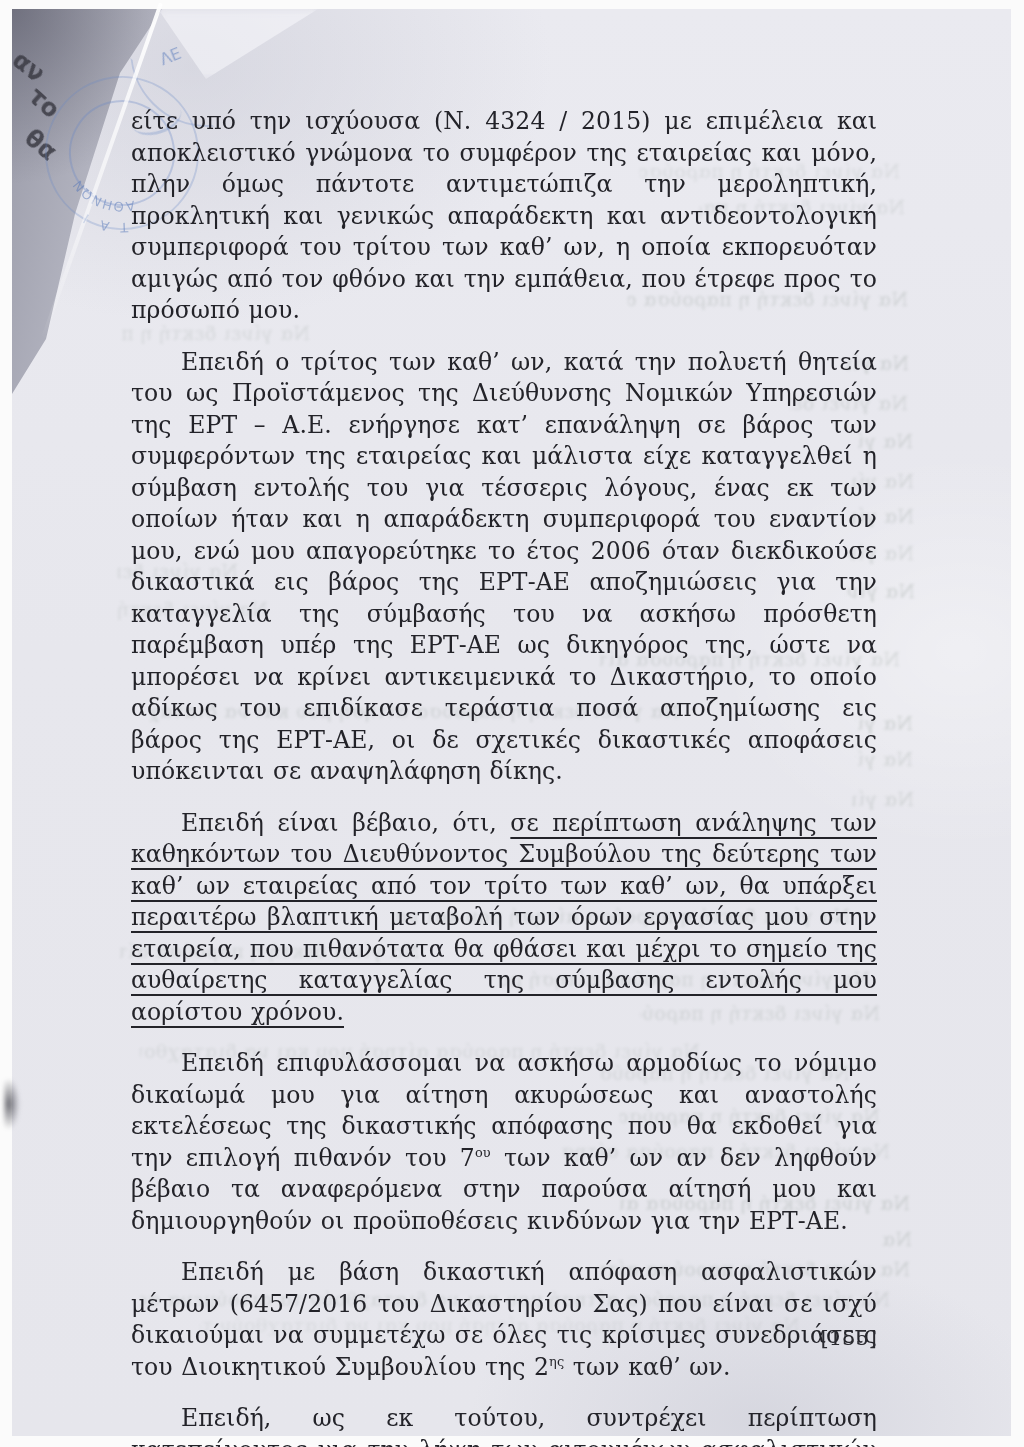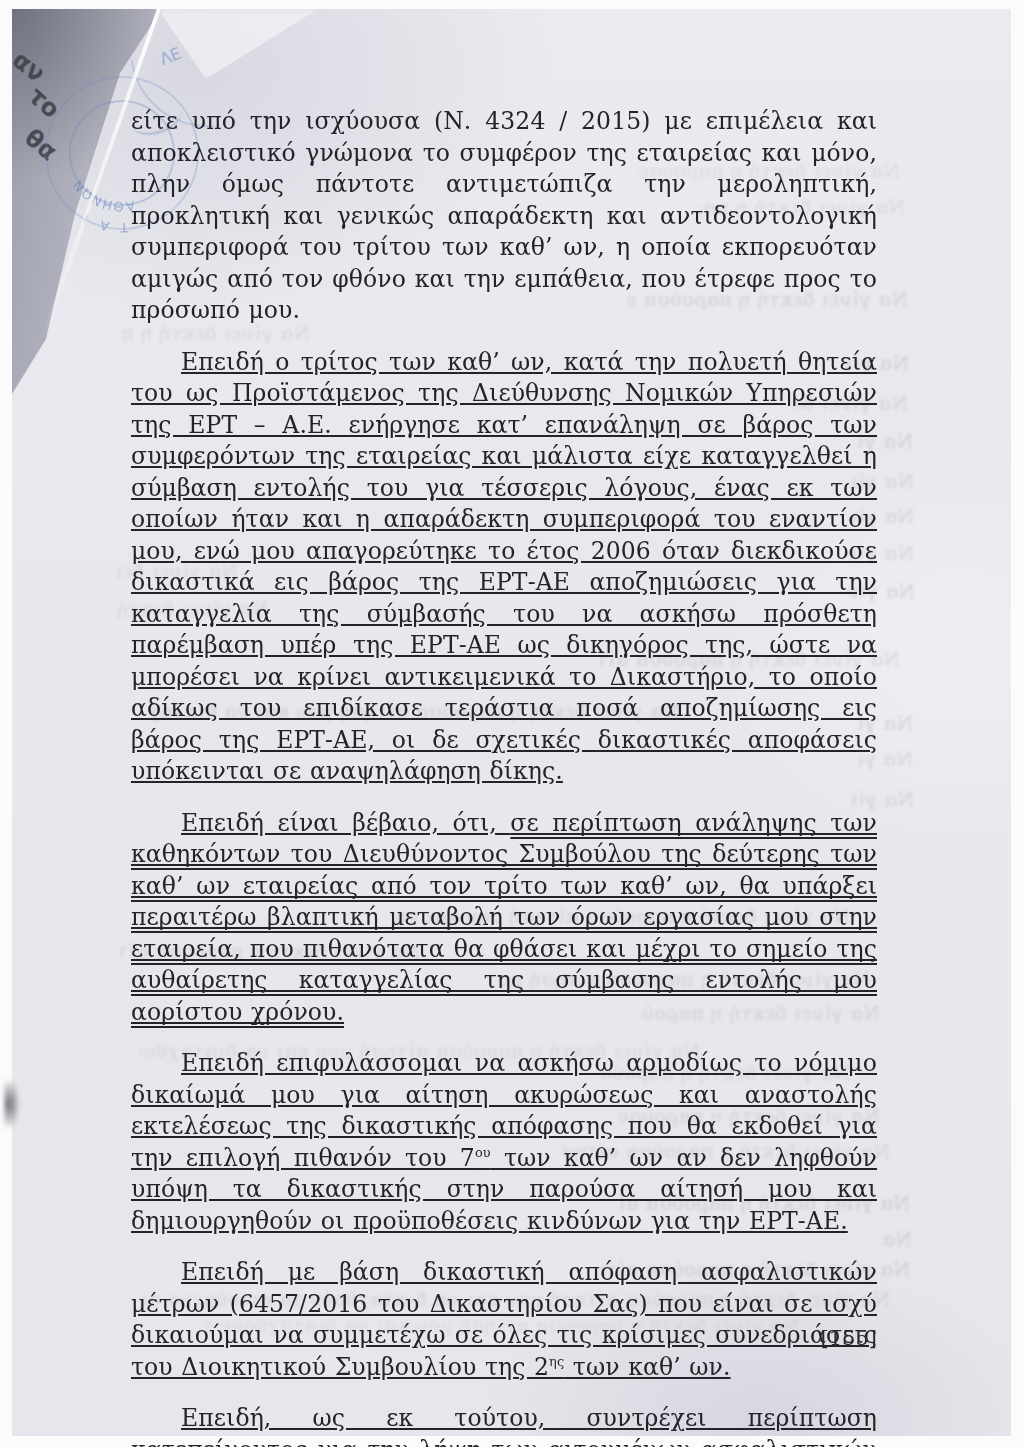--- a/index.html
+++ b/index.html
@@ -70,21 +70,21 @@
     position:absolute;overflow:hidden;white-space:nowrap;height:24px;
     transform:scaleX(-1);filter:blur(1.4px);
     font-size:19px;color:#6e7d72;letter-spacing:.5px;
   }
   
   .text-block{position:absolute;left:131px;top:106px;width:746px;color:#232329;}
   .para{
     margin:0 0 20px 0;font-size:23.5px;line-height:31.5px;text-align:justify;
     letter-spacing:.1px;word-spacing:1px;
   }
-  .para.indent{text-indent:50px;text-decoration:underline;}
+  .para.indent{text-indent:50px;}
   .para .u{
     text-decoration:underline;text-decoration-thickness:2px;
     text-underline-offset:6px;text-decoration-skip-ink:none;
   }
   .para sup{font-size:.55em;line-height:0;vertical-align:super;}
   .page-number{
     position:absolute;left:131px;top:1326px;width:746px;text-align:right;
     font-size:21px;color:#2a2a30;
   }
   .edge-smudge{
@@ -165,19 +165,19 @@
       <div class="bleed-line" style="left: 140px; top: 1288px; width: 750px; opacity: 0.17;">Να γίνει δεκτή η παρούσα αίτησή μου και να διαταχθούν τα αιτούμενα ασφαλιστικά μέτρα κατά των </div>
       <div class="bleed-line" style="left: 200px; top: 1314px; width: 600px; opacity: 0.11;">Να γίνει δεκτή η παρούσα αίτησή μου και να διαταχθούν τα αιτούμενα ασφαλιστ</div>
     </div>
 
   <div class="edge-smudge"></div>
 
   <div class="text-block">
       <p class="para"><span>είτε υπό την ισχύουσα (Ν. 4324 / 2015) με επιμέλεια και αποκλειστικό γνώμονα το συμφέρον της εταιρείας και μόνο, πλην όμως πάντοτε αντιμετώπιζα την μεροληπτική, προκλητική και γενικώς απαράδεκτη και αντιδεοντολογική συμπεριφορά του τρίτου των καθ’ ων, η οποία εκπορευόταν αμιγώς από τον φθόνο και την εμπάθεια, που έτρεφε προς το πρόσωπό μου.</span></p>
       <p class="para indent"><span>Επειδή ο τρίτος των καθ’ ων, κατά την πολυετή θητεία του ως Προϊστάμενος της Διεύθυνσης Νομικών Υπηρεσιών της ΕΡΤ – Α.Ε. ενήργησε κατ’ επανάληψη σε βάρος των συμφερόντων της εταιρείας και μάλιστα είχε καταγγελθεί η σύμβαση εντολής του για τέσσερις λόγους, ένας εκ των οποίων ήταν και η απαράδεκτη συμπεριφορά του εναντίον μου, ενώ μου απαγορεύτηκε το έτος 2006 όταν διεκδικούσε δικαστικά εις βάρος της ΕΡΤ-ΑΕ αποζημιώσεις για την καταγγελία της σύμβασής του να ασκήσω πρόσθετη παρέμβαση υπέρ της ΕΡΤ-ΑΕ ως δικηγόρος της, ώστε να μπορέσει να κρίνει αντικειμενικά το Δικαστήριο, το οποίο αδίκως του επιδίκασε τεράστια ποσά αποζημίωσης εις βάρος της ΕΡΤ-ΑΕ, οι δε σχετικές δικαστικές αποφάσεις υπόκεινται σε αναψηλάφηση δίκης.</span></p>
       <p class="para indent"><span>Επειδή είναι βέβαιο, ότι, </span><span class="u">σε περίπτωση ανάληψης των καθηκόντων του Διευθύνοντος Συμβούλου της δεύτερης των καθ’ ων εταιρείας από τον τρίτο των καθ’ ων, θα υπάρξει περαιτέρω βλαπτική μεταβολή των όρων εργασίας μου στην εταιρεία, που πιθανότατα θα φθάσει και μέχρι το σημείο της αυθαίρετης καταγγελίας της σύμβασης εντολής μου αορίστου χρόνου.</span></p>
-      <p class="para indent"><span>Επειδή επιφυλάσσομαι να ασκήσω αρμοδίως το νόμιμο δικαίωμά μου για αίτηση ακυρώσεως και αναστολής εκτελέσεως της δικαστικής απόφασης που θα εκδοθεί για την επιλογή πιθανόν του 7</span><sup>ου</sup><span> των καθ’ ων αν δεν ληφθούν υπόψη τα δικαστικής στην παρούσα αίτησή μου και δημιουργηθούν οι προϋποθέσεις κινδύνων για την ΕΡΤ-ΑΕ.</span></p>
+      <p class="para indent"><span>Επειδή επιφυλάσσομαι να ασκήσω αρμοδίως το νόμιμο δικαίωμά μου για αίτηση ακυρώσεως και αναστολής εκτελέσεως της δικαστικής απόφασης που θα εκδοθεί για την επιλογή πιθανόν του 7</span><sup>ου</sup><span> των καθ’ ων αν δεν ληφθούν βέβαιο τα αναφερόμενα στην παρούσα αίτησή μου και δημιουργηθούν οι προϋποθέσεις κινδύνων για την ΕΡΤ-ΑΕ.</span></p>
       <p class="para indent"><span>Επειδή με βάση δικαστική απόφαση ασφαλιστικών μέτρων (6457/2016 του Δικαστηρίου Σας) που είναι σε ισχύ δικαιούμαι να συμμετέχω σε όλες τις κρίσιμες συνεδριάσεις του Διοικητικού Συμβουλίου της 2</span><sup>ης</sup><span> των καθ’ ων.</span></p>
       <p class="para indent"><span>Επειδή, ως εκ τούτου, συντρέχει περίπτωση κατεπείγοντος για την λήψη των αιτουμένων ασφαλιστικών μέτρων.</span></p>
     </div>
 
   <div class="page-number">[155]</div>
 </div>
 
 </body></html>

